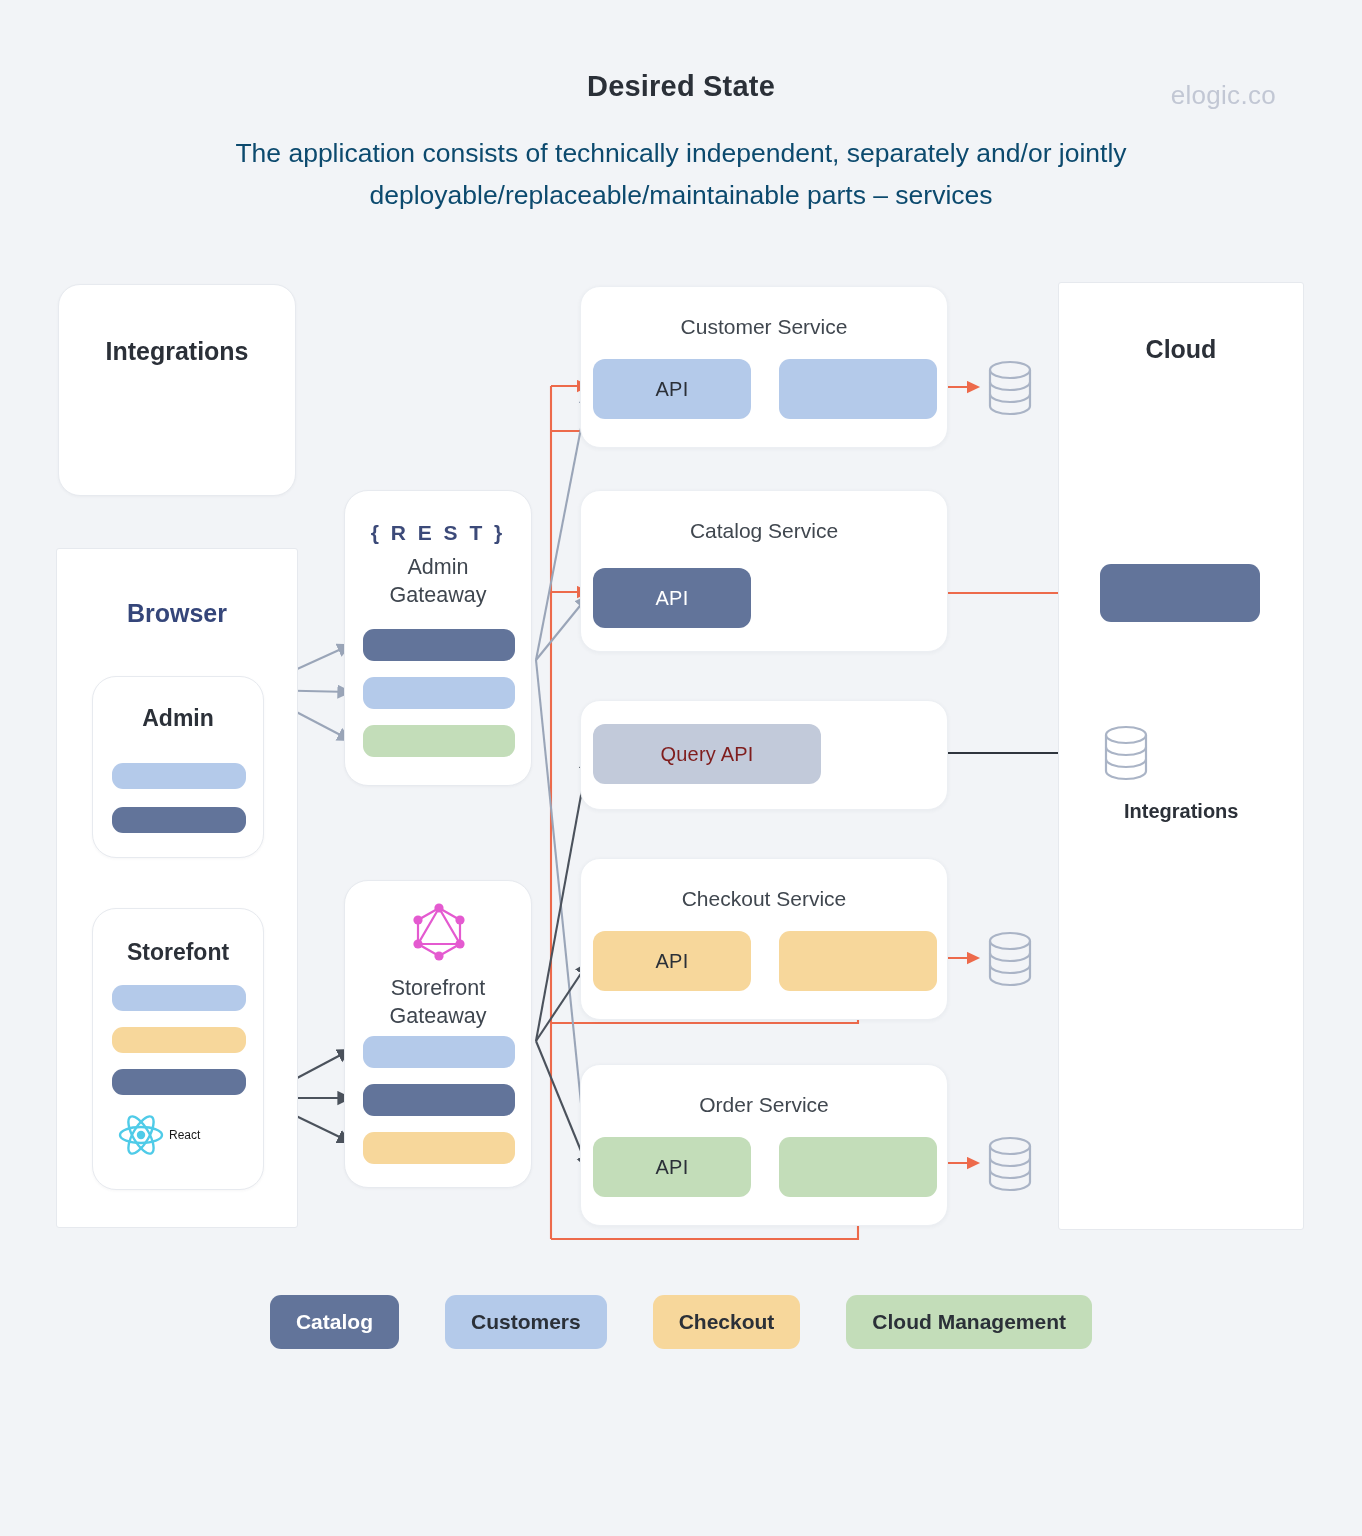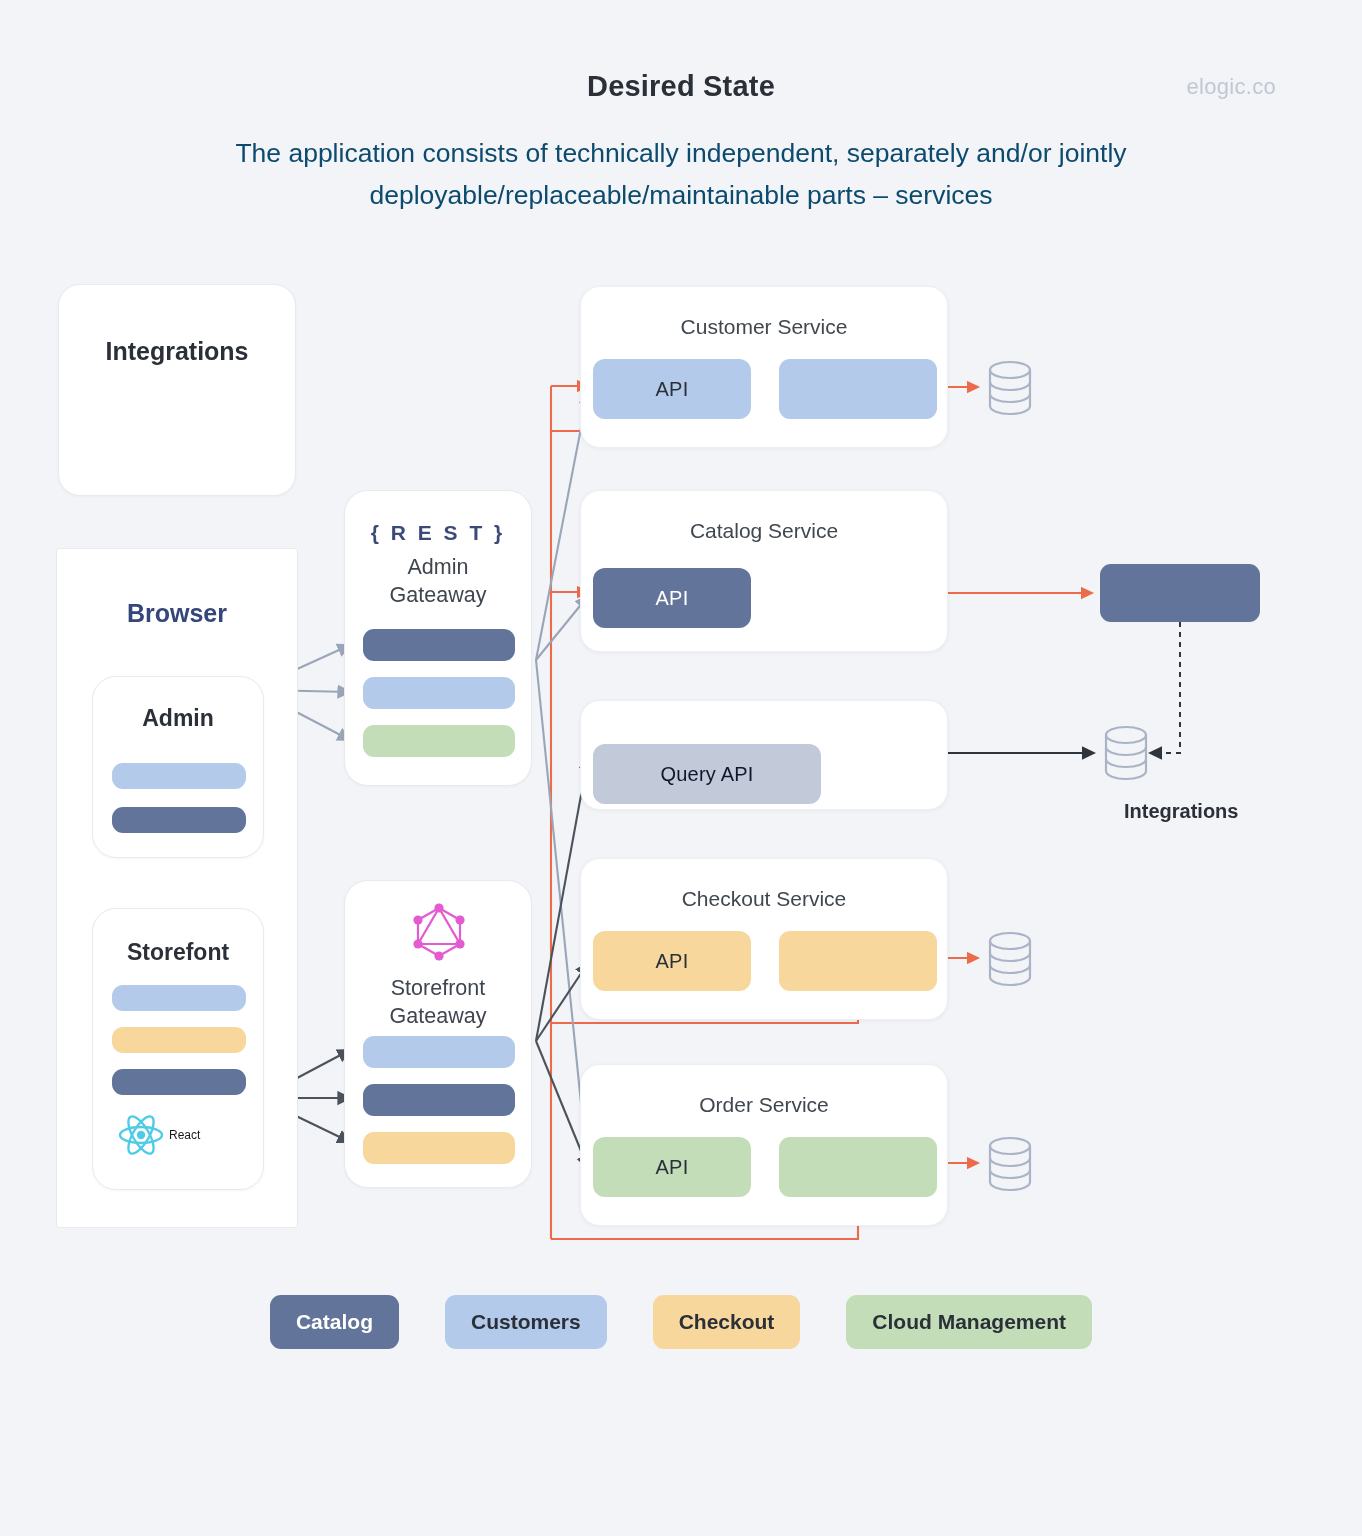--- a/index.html
+++ b/index.html
@@ -12,21 +12,21 @@
   }
   .stage{position:absolute;left:0;top:0;width:1362px;height:1411px;}
   .abs{position:absolute;box-sizing:border-box;}
 
   
   #page-title{
     left:0;top:70px;width:1362px;text-align:center;
     font-size:29px;font-weight:bold;color:#2b3038;letter-spacing:.2px;
   }
   #brand{
-    right:86px;top:74px;font-size:22px;color:#c2c7d4;letter-spacing:.3px;
+    right:86px;top:80px;font-size:26px;color:#c2c7d4;letter-spacing:.3px;
   }
   #subtitle{
     left:60px;top:132px;width:1242px;text-align:center;
     font-size:26.5px;line-height:42px;color:#0c4a6e;font-weight:400;
   }
 
   
   .panel-soft{
     background:#ffffff;border:1px solid #e7eaef;border-radius:22px;
     box-shadow:0 1px 3px rgba(40,50,70,.045);
@@ -51,21 +51,21 @@
   
   .pill{
     border-radius:12px;display:flex;align-items:center;justify-content:center;
     font-size:20px;font-weight:normal;letter-spacing:.2px;
   }
   .bar{border-radius:11px;}
   .c-catalog{background:#62749a;color:#ffffff;}
   .c-customers{background:#b4caea;color:#2b3038;}
   .c-checkout{background:#f7d79b;color:#2b3038;}
   .c-order{background:#c3ddb9;color:#2b3038;}
-  .c-query{background:#c2cada;color:#0f172a;margin-top:20px;}
+  .c-query{background:#c2cada;color:#7f1d1d;}
 
   
   .rest-tag{
     position:absolute;left:0;width:100%;text-align:center;
     font-size:21px;font-weight:bold;color:#3c4a79;letter-spacing:3px;
   }
   .gw-name{
     position:absolute;left:0;width:100%;text-align:center;
     font-size:21.5px;color:#3f464f;line-height:28px;
   }
@@ -283,20 +283,23 @@
     <svg viewBox="0 0 52 60" width="52" height="60">
       <g fill="none" stroke="#aab4c6" stroke-width="2.2">
         <ellipse cx="26" cy="12" rx="20" ry="8"></ellipse>
         <path d="M6,12 L6,48 A20,8 0 0 0 46,48 L46,12"></path>
         <path d="M6,24 A20,8 0 0 0 46,24"></path>
         <path d="M6,36 A20,8 0 0 0 46,36"></path>
       </g>
     </svg>
   </div>
 
+  <div class="abs panel-square" style="left:1058px;top:282px;width:246px;height:948px;">
+    <div class="panel-head" style="top:52px;">Cloud</div>
+  </div>
   <div class="abs bar c-catalog" style="left:1100px;top:564px;width:160px;height:58px;"></div>
   <div class="abs" style="left:1100px;top:723px;width:52px;height:60px;">
     <svg viewBox="0 0 52 60" width="52" height="60">
       <g fill="none" stroke="#aab4c6" stroke-width="2.2">
         <ellipse cx="26" cy="12" rx="20" ry="8"></ellipse>
         <path d="M6,12 L6,48 A20,8 0 0 0 46,48 L46,12"></path>
         <path d="M6,24 A20,8 0 0 0 46,24"></path>
         <path d="M6,36 A20,8 0 0 0 46,36"></path>
       </g>
     </svg>

